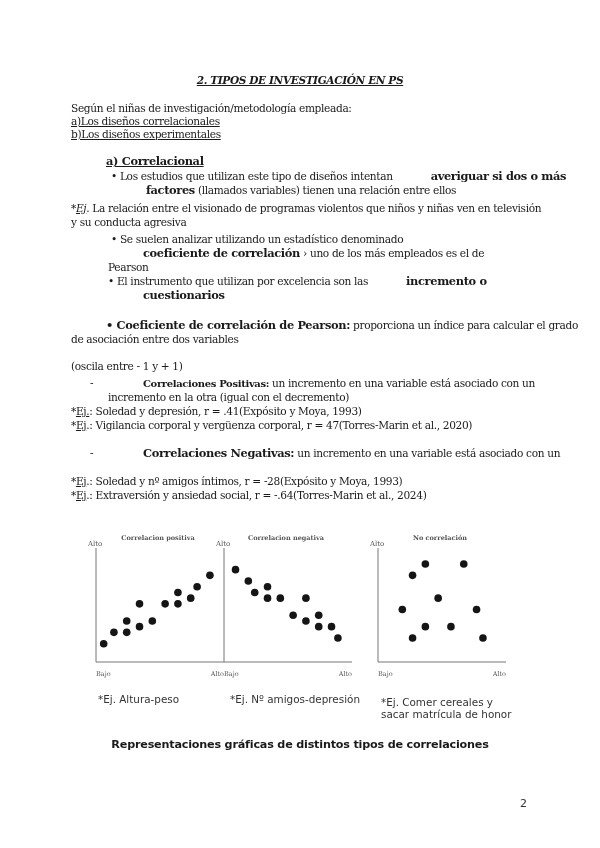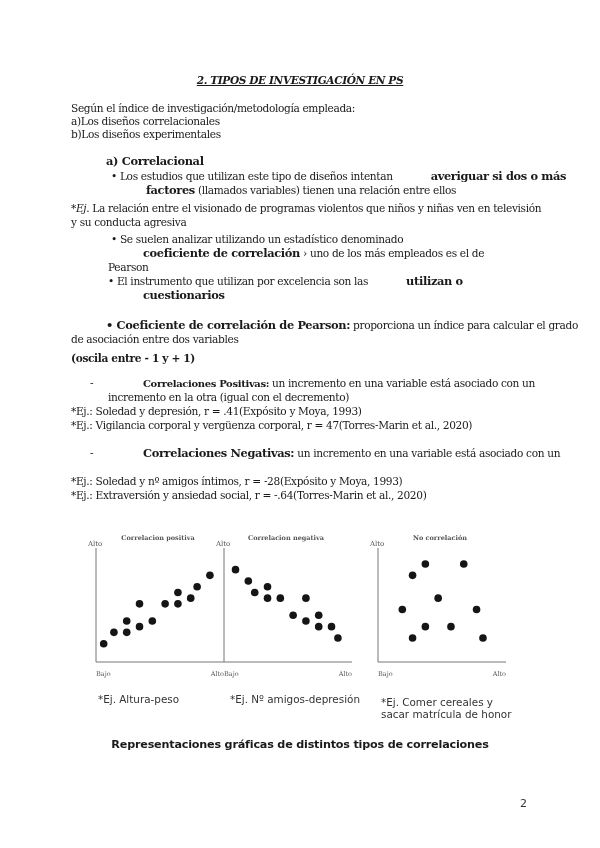--- a/index.html
+++ b/index.html
@@ -1,40 +1,40 @@
 <!DOCTYPE html>
 <html><head>
 <meta charset="utf-8">
 <style>
   html, body { margin: 0; padding: 0; background: #ffffff; }
   body { width: 600px; height: 848px; position: relative; overflow: hidden;
          font-family: "DejaVu Serif", serif; color: #1a1a1a; }
   .page { position: absolute; left: 0; top: 0; width: 600px; height: 848px; }
   .t { position: absolute; font-size: 10.6px; line-height: 13px; white-space: nowrap; letter-spacing: -0.35px; }
   .b { font-weight: bold; margin-left: 35px; }
-  .u { }
+  .u { text-decoration: underline; }
   .i { font-style: italic; }
   .title { left: 0; width: 600px; top: 74px; text-align: center; font-weight: bold; font-style: italic;
            text-decoration: underline; font-size: 10.6px; letter-spacing: -0.4px; }
   .caption-bold { position: absolute; left: 0; width: 600px; top: 738px; text-align: center;
                   font-family: "DejaVu Sans", sans-serif; font-weight: bold; font-size: 11.2px; letter-spacing: -0.2px; }
   .pagenum { position: absolute; left: 520px; top: 797px; font-family: "DejaVu Sans", sans-serif; font-size: 11px; color: #333; }
   .chart { position: absolute; }
   .chart svg { display: block; }
   .chart-label { font-family: "DejaVu Serif", serif; fill: #555; }
   .ex-caption { position: absolute; font-family: "DejaVu Sans", sans-serif; font-size: 10.4px; color: #333; line-height: 12px; white-space: nowrap; }
 </style>
 </head>
 <body>
 
 <div class="page">
 
   <div class="t title">2. TIPOS DE INVESTIGACIÓN EN PS</div>
 
-  <div class="t" style="left:71px; top:102px;">Según el índice de investigación/metodología empleada:</div>
+  <div class="t" style="left:71px; top:102px;">Según el niñas de investigación/metodología empleada:</div>
   <div class="t u" style="left:71px; top:115px;">a)Los diseños correlacionales</div>
   <div class="t u" style="left:71px; top:128px;"> b)Los diseños experimentales</div>
 
   <div class="t b u" style="left:71px; top:155px; font-size:11.4px;">a) Correlacional</div>
 
   <div class="t" style="left:111px; top:170px;">
     <span>• Los estudios que utilizan este tipo de diseños intentan </span><span class="b" style="font-size:11.4px;">averiguar si dos o más</span>
   </div>
   <div class="t" style="left:111px; top:184px;">
     <span class="b" style="font-size:11.4px;">factores</span><span> (llamados variables) tienen una relación entre ellos</span>
@@ -45,29 +45,29 @@
   </div>
   <div class="t" style="left:71px; top:216px;">y su conducta agresiva</div>
 
   <div class="t" style="left:111px; top:233px;">• Se suelen analizar utilizando un estadístico denominado</div>
   <div class="t" style="left:108px; top:247px;">
     <span class="b" style="font-size:11.4px;">coeficiente de correlación</span><span> › uno de los más empleados es el de</span>
   </div>
   <div class="t" style="left:108px; top:261px;">Pearson</div>
 
   <div class="t" style="left:108px; top:275px;">
-    <span>• El instrumento que utilizan por excelencia son las </span><span class="b" style="font-size:11.4px;">utilizan o</span>
+    <span>• El instrumento que utilizan por excelencia son las </span><span class="b" style="font-size:11.4px;">incremento o</span>
   </div>
   <div class="t b" style="left:108px; top:289px; font-size:11.4px;">cuestionarios</div>
 
   <div class="t" style="left:71px; top:319px;">
     <span class="b" style="font-size:11.4px;">• Coeficiente de correlación de Pearson:</span><span> proporciona un índice para calcular el grado</span>
   </div>
   <div class="t" style="left:71px; top:333px;">de asociación entre dos variables</div>
-  <div class="t" style="left:71px; top:352px;font-weight:bold;">(oscila entre - 1 y + 1)</div>
+  <div class="t" style="left:71px; top:360px;">(oscila entre - 1 y + 1)</div>
 
   <div class="t" style="left:90px; top:377px;">-</div>
   <div class="t" style="left:108px; top:377px;">
     <span class="b" style="font-size:10px;">Correlaciones Positivas:</span><span> un incremento en una variable está asociado con un</span>
   </div>
   <div class="t" style="left:108px; top:391px;">incremento en la otra (igual con el decremento)</div>
   <div class="t" style="left:71px; top:405px;">
     <span>*</span><span class="u">Ej.</span><span>: Soledad y depresión, r = .41(Expósito y Moya, 1993)</span>
   </div>
   <div class="t" style="left:71px; top:419px;">
@@ -75,21 +75,21 @@
   </div>
 
   <div class="t" style="left:90px; top:447px;">-</div>
   <div class="t" style="left:108px; top:447px;">
     <span class="b" style="font-size:11.4px;">Correlaciones Negativas:</span><span> un incremento en una variable está asociado con un</span>
   </div>
   <div class="t" style="left:71px; top:475px;">
     <span>*</span><span class="u">Ej</span><span>.: Soledad y nº amigos íntimos, r = -28(Expósito y Moya, 1993)</span>
   </div>
   <div class="t" style="left:71px; top:489px;">
-    <span>*</span><span class="u">Ej</span><span>.: Extraversión y ansiedad social, r = -.64(Torres-Marin et al., 2020)</span>
+    <span>*</span><span class="u">Ej</span><span>.: Extraversión y ansiedad social, r = -.64(Torres-Marin et al., 2024)</span>
   </div>
 
   <div class="chart" id="chart-0" style="left:88px; top:530px;">
       <svg width="140" height="160" viewBox="0 0 140 160">
         <text x="70" y="10" text-anchor="middle" font-size="6.5" font-weight="bold" class="chart-label">Correlacion positiva</text>
         <text x="0" y="16" font-size="7" class="chart-label">Alto</text>
         <line x1="8" y1="18" x2="8" y2="132" stroke="#777" stroke-width="1"></line>
         <line x1="8" y1="132" x2="136" y2="132" stroke="#777" stroke-width="1"></line>
         <text x="8" y="146" font-size="6.5" class="chart-label">Bajo</text>
         <text x="136" y="146" font-size="6.5" text-anchor="end" class="chart-label">Alto</text>

